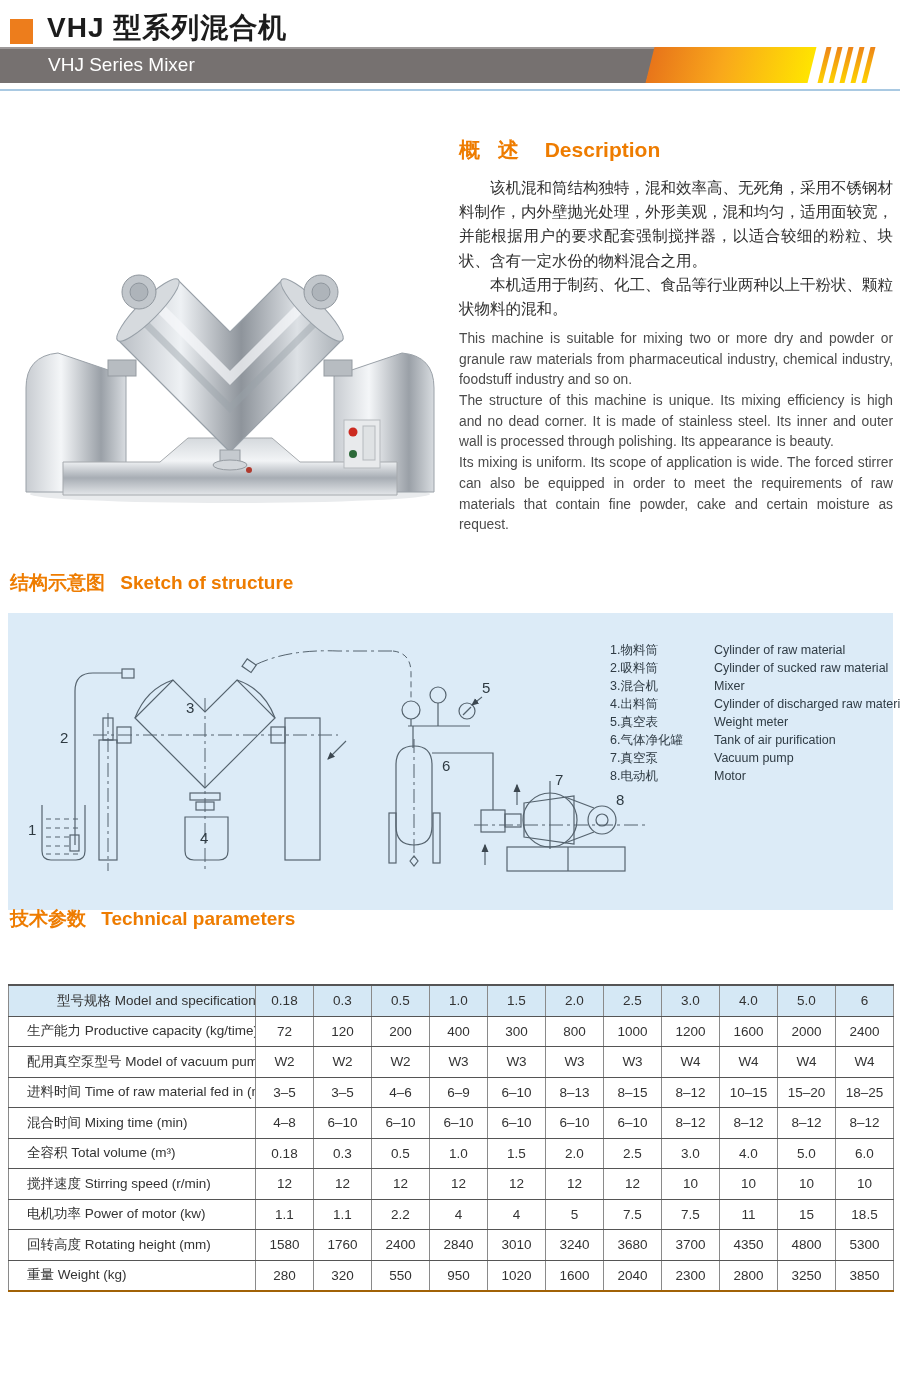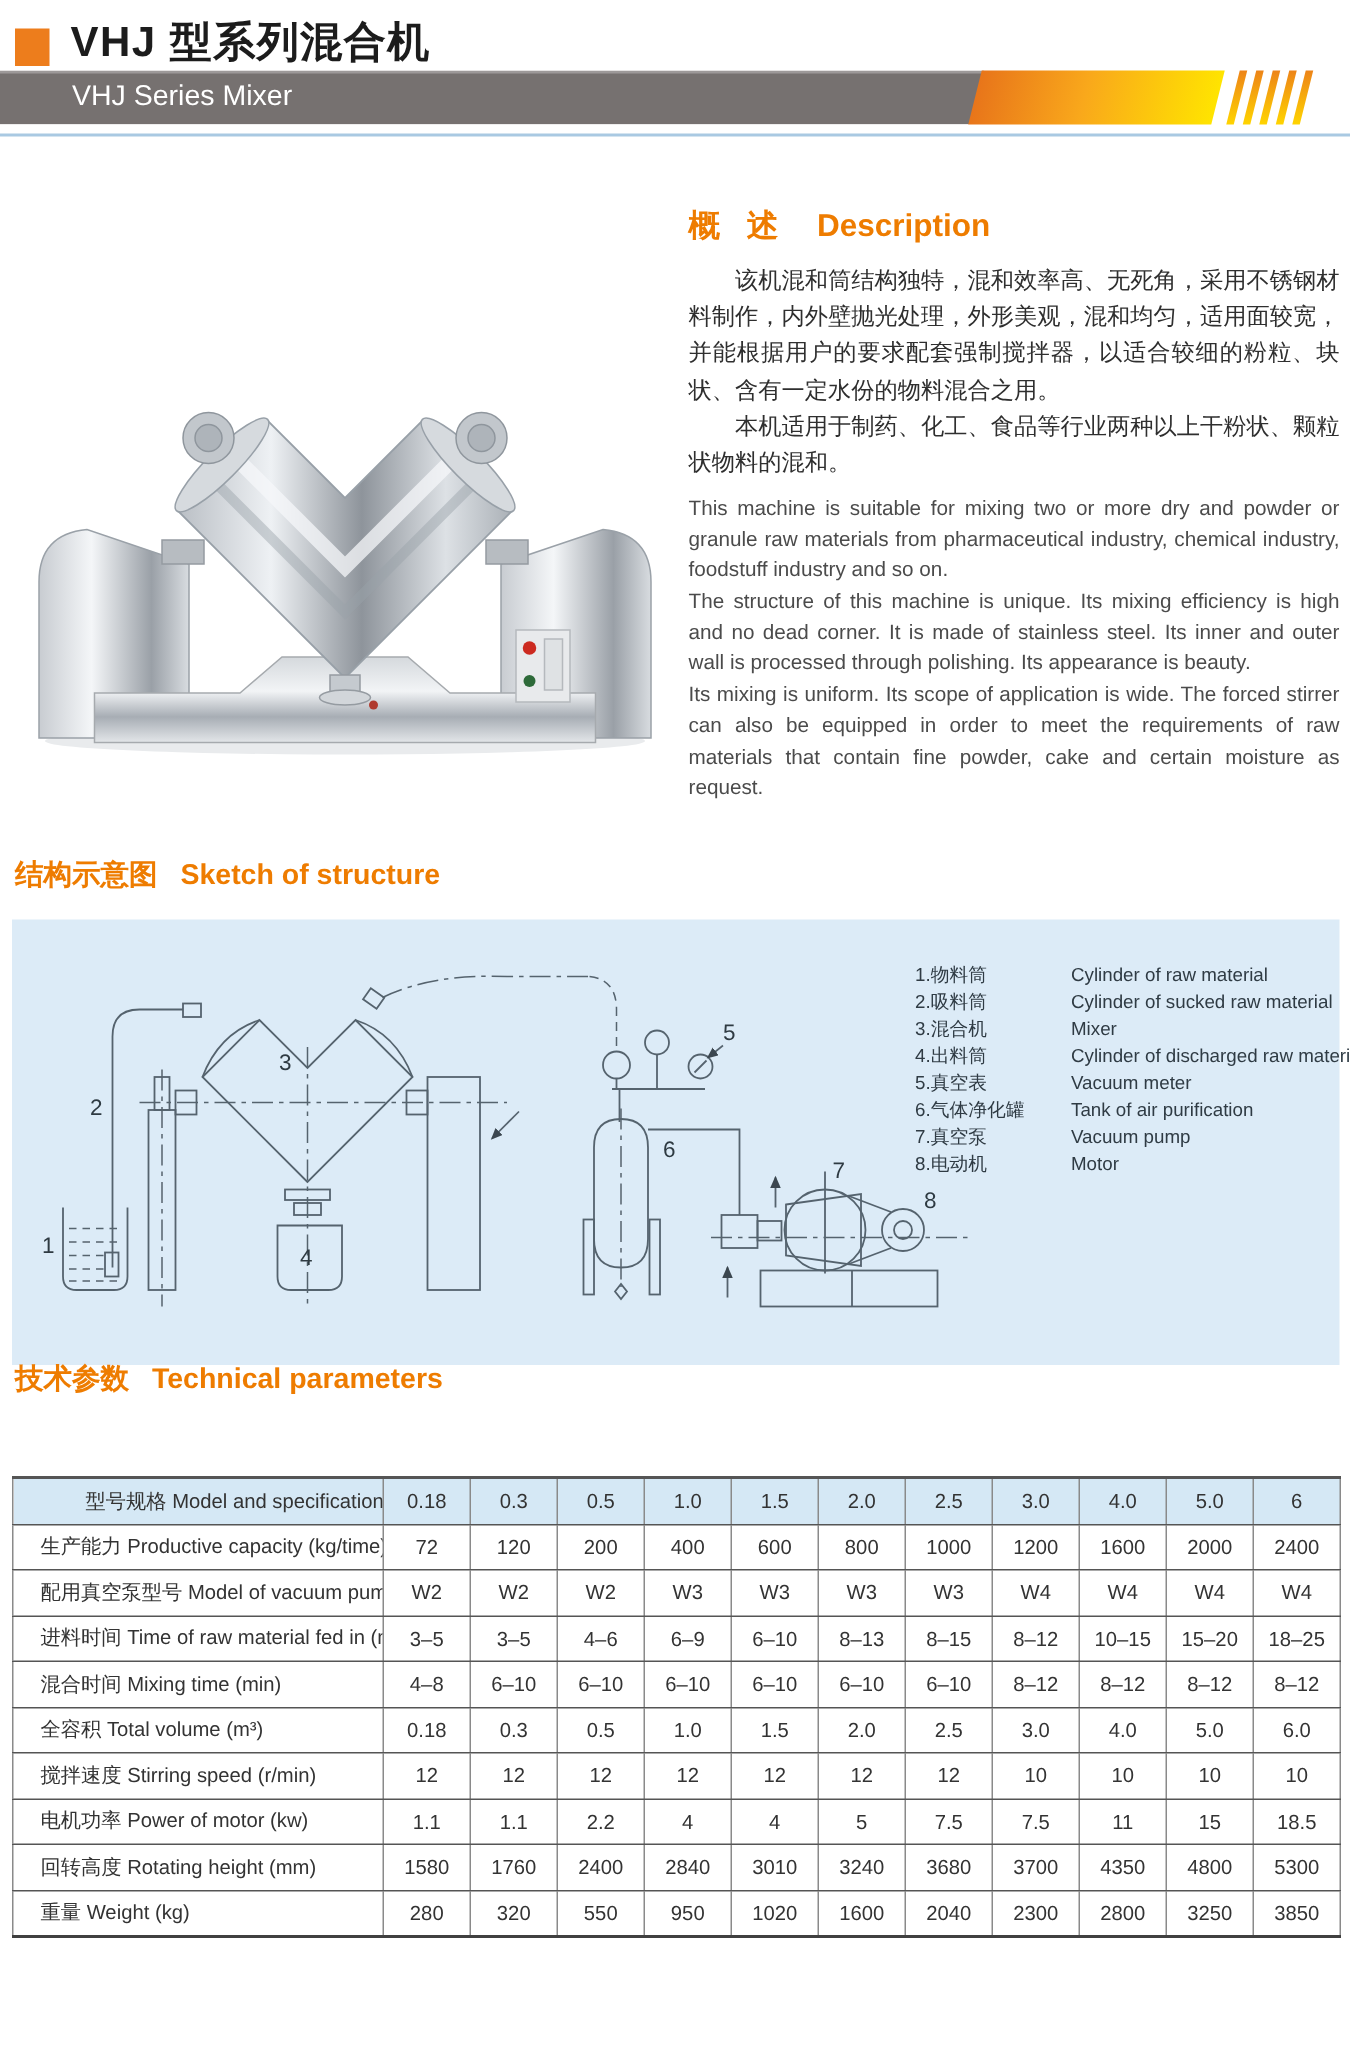--- a/index.html
+++ b/index.html
@@ -44,21 +44,21 @@
   .lg-en{white-space:nowrap;}
 
   
   table.tbl{position:absolute;left:8px;top:984px;width:885px;border-collapse:collapse;table-layout:fixed;
             font-size:13.5px;color:#333;border-left:1px solid #8a8a8a;}
   .tbl th,.tbl td{border-bottom:1.5px solid #555;border-right:1px solid #8a8a8a;height:29.5px;
                   text-align:center;font-weight:normal;padding:0;white-space:nowrap;overflow:hidden;}
   .tbl thead th{background:#D5E8F5;border-top:2px solid #555;}
   .tbl th.lbl{text-align:left;padding-left:18px;}
   .tbl thead th.lbl{padding-left:48px;}
-  .tbl tbody tr:last-child th,.tbl tbody tr:last-child td{border-bottom:2px solid #404040;}
+  .tbl tbody tr:last-child th,.tbl tbody tr:last-child td{border-bottom:2px solid #a16207;}
 
   svg text{font-family:"Liberation Sans","DejaVu Sans",sans-serif;}
 </style>
 </head>
 <body>
 
 <div class="page">
 
   <div class="hd-square"></div>
   <div class="hd-title">VHJ 型系列混合机</div>
@@ -252,21 +252,21 @@
         <div class="legend-row">
           <span class="lg-cn">3.混合机</span>
           <span class="lg-en">Mixer</span>
         </div>
         <div class="legend-row">
           <span class="lg-cn">4.出料筒</span>
           <span class="lg-en">Cylinder of discharged raw material</span>
         </div>
         <div class="legend-row">
           <span class="lg-cn">5.真空表</span>
-          <span class="lg-en">Vacuum meter</span>
+          <span class="lg-en">Weight meter</span>
         </div>
         <div class="legend-row">
           <span class="lg-cn">6.气体净化罐</span>
           <span class="lg-en">Tank of air purification</span>
         </div>
         <div class="legend-row">
           <span class="lg-cn">7.真空泵</span>
           <span class="lg-en">Vacuum pump</span>
         </div>
         <div class="legend-row">
@@ -302,21 +302,21 @@
           <th>6</th>
         </tr>
       </thead>
     <tbody>
         <tr>
           <th class="lbl">生产能力  Productive capacity (kg/time)</th>
           <td>72</td>
           <td>120</td>
           <td>200</td>
           <td>400</td>
-          <td>600</td>
+          <td>300</td>
           <td>800</td>
           <td>1000</td>
           <td>1200</td>
           <td>1600</td>
           <td>2000</td>
           <td>2400</td>
         </tr>
         <tr>
           <th class="lbl">配用真空泵型号  Model of vacuum pump</th>
           <td>W2</td>

